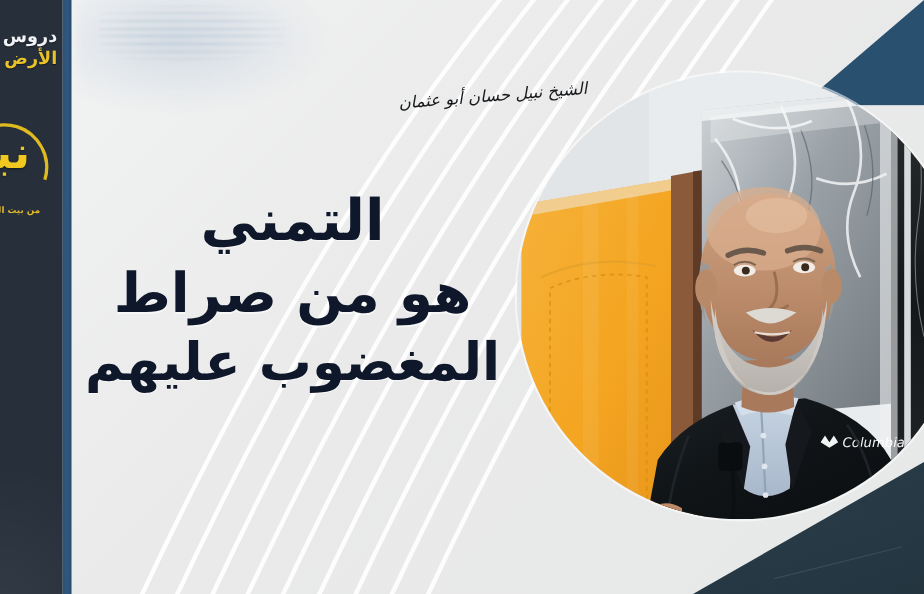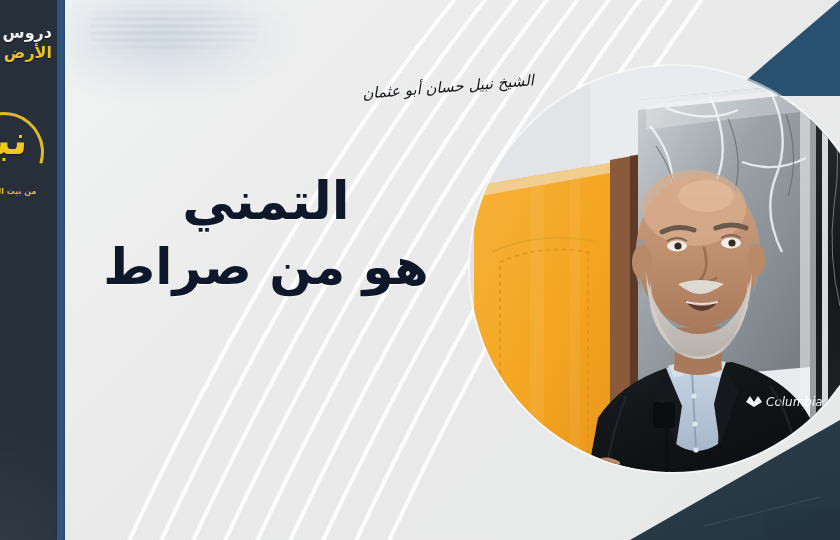--- a/index.html
+++ b/index.html
@@ -369,15 +369,16 @@
     <div class="ring"></div>
     <div class="glyph">نبأ</div>
     <div class="sub">من بيت المقدس</div>
   </div>
 
   <div class="signature">الشيخ نبيل حسان أبو عثمان</div>
 
   <div class="title">
     <span class="ln l1">التمني</span>
     <span class="ln l2">هو من صراط</span>
+    <span class="ln l3">المغضوب عليهم</span>
   </div>
 
 </div>
 
 </body></html>

